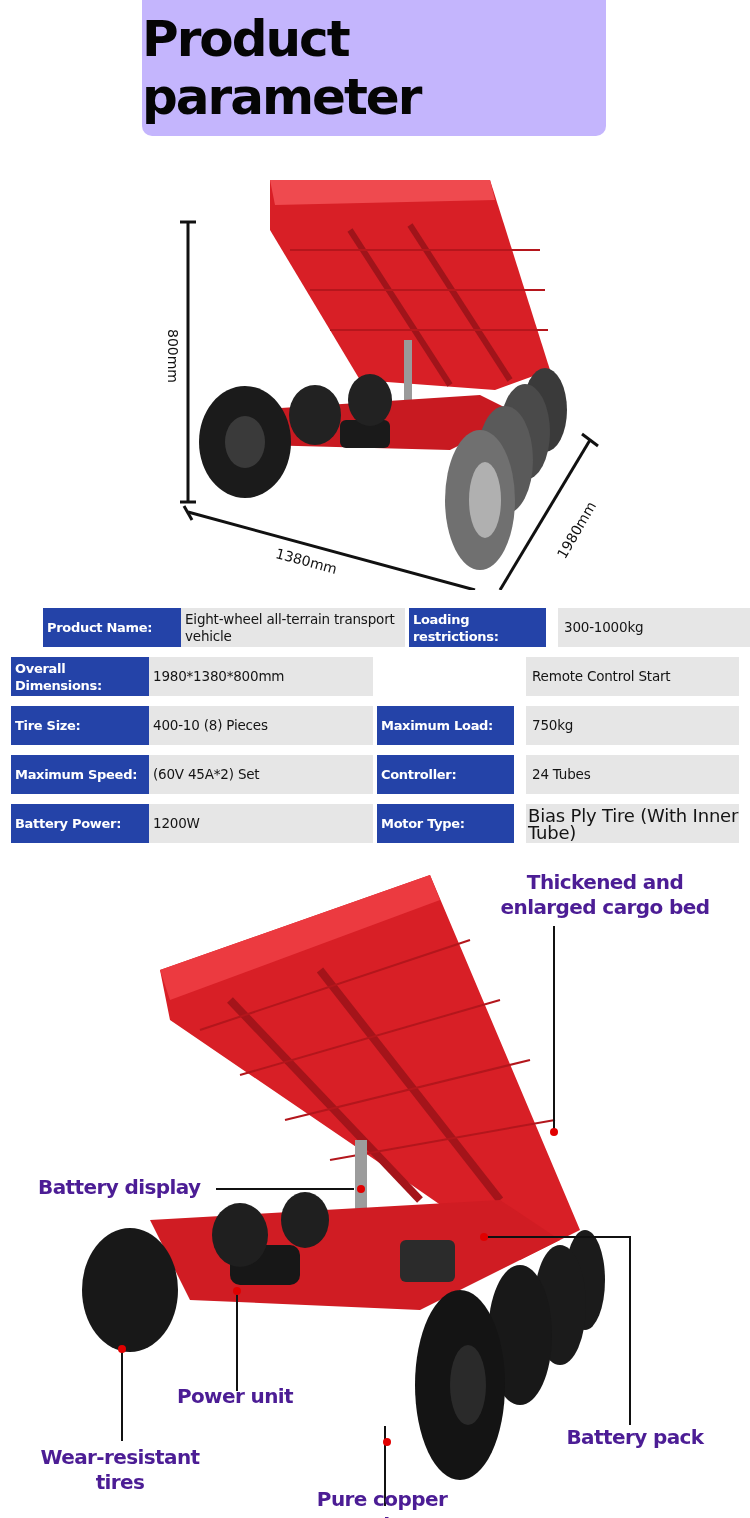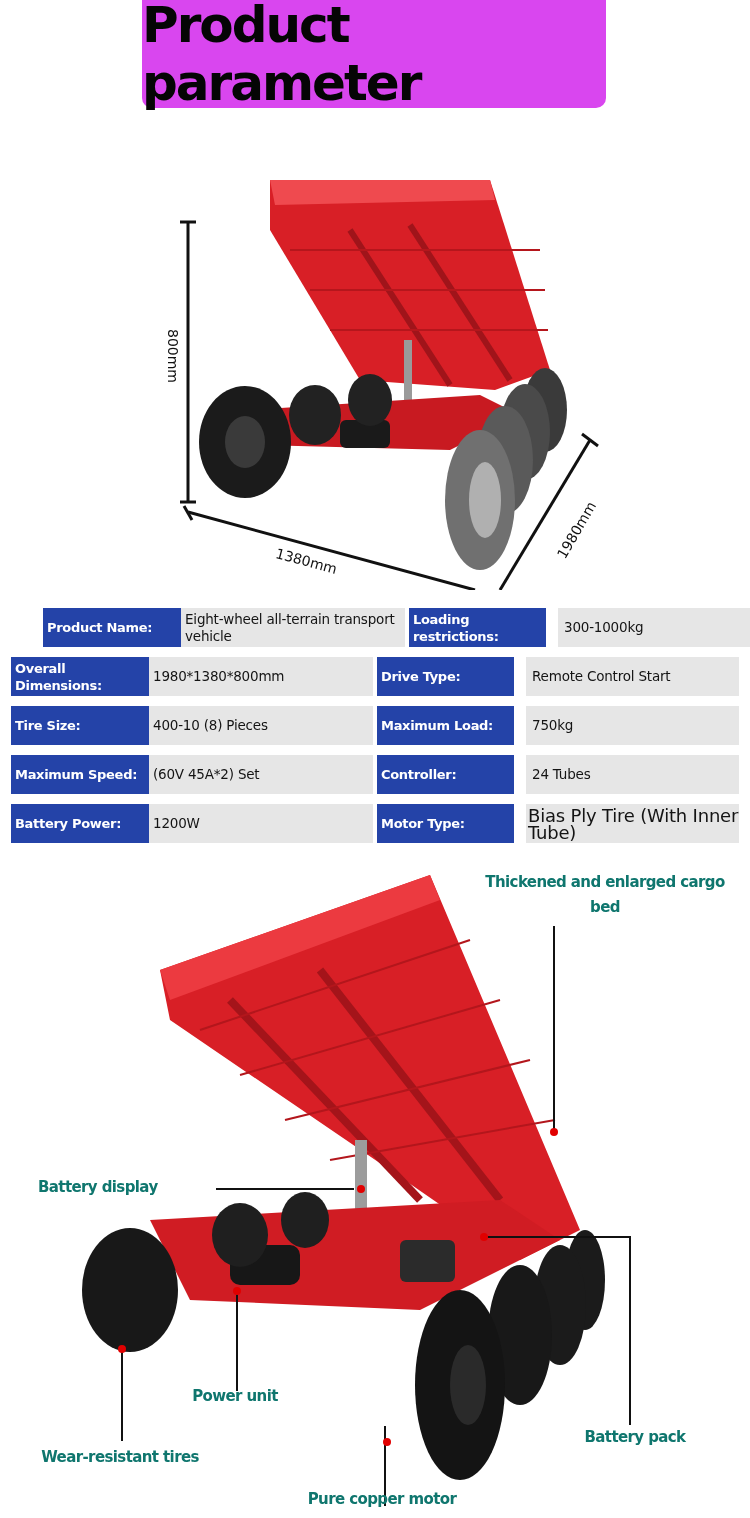--- a/index.html
+++ b/index.html
@@ -1,21 +1,21 @@
 <!DOCTYPE html>
 <html><head>
 <meta charset="utf-8">
 <style>
   * { box-sizing: border-box; margin: 0; padding: 0; }
   html, body { width: 750px; height: 1518px; background: #ffffff; overflow: hidden; }
   body { position: relative; font-family: "DejaVu Sans", "Liberation Sans", sans-serif; color: #111; }
 
   .title-box {
-    position: absolute; left: 142px; top: 0; width: 464px; height: 108px;
-    background: #d946ef; border-radius: 0 0 10px 10px;
+    position: absolute; left: 142px; top: 0; width: 464px; height: 136px;
+    background: #c4b5fd; border-radius: 0 0 10px 10px;
     display: flex; align-items: center; justify-content: flex-end;
   }
   .title-box h1 {
     font-family: "DejaVu Sans", sans-serif; font-weight: bold; font-size: 50px;
     letter-spacing: -2px; color: #050505;
   }
 
   .hero { position: absolute; left: 150px; top: 170px; width: 460px; height: 420px; }
   .dim-label { position: absolute; font-size: 14px; color: #111; font-family: "DejaVu Sans", sans-serif; }
 
@@ -28,21 +28,21 @@
   }
   .val {
     background: #e6e6e6; color: #141414; font-size: 13.5px; line-height: 17px;
     padding-left: 4px; letter-spacing: -0.2px;
   }
   .c1 { left: 0; width: 138px; }
   .c2 { left: 138px; width: 224px; }
   .c3 { left: 366px; width: 137px; }
   .c4 { left: 515px; width: 213px; }
   .callout {
-    position: absolute; font-weight: bold; font-size: 15px; color: #0f766e;
+    position: absolute; font-weight: bold; font-size: 20px; color: #4c1d95;
     letter-spacing: -0.6px; text-align: center; line-height: 25px;
   }
 </style>
 </head>
 <body>
 
 <div class="title-box">
   <h1>Product parameter</h1>
 </div>
 
@@ -90,21 +90,20 @@
 <div class="spec-grid">
   <div class="spec-row" style="top:0px;margin-left:32px;">
     <div class="cell lbl c1">Product Name:</div>
     <div class="cell val c2">Eight-wheel all-terrain transport vehicle</div>
     <div class="cell lbl c3">Loading restrictions:</div>
     <div class="cell val c4" style="padding-left:6px;">300-1000kg</div>
   </div>
   <div class="spec-row" style="top:49px;padding-left:19px;">
     <div class="cell lbl c1">Overall Dimensions:</div>
     <div class="cell val c2">1980*1380*800mm</div>
-    <div class="cell lbl c3">Drive Type:</div>
     <div class="cell val c4" style="padding-left:6px;">Remote Control Start</div>
   </div>
   <div class="spec-row" style="top:98px;">
     <div class="cell lbl c1">Tire Size:</div>
     <div class="cell val c2">400-10 (8) Pieces</div>
     <div class="cell lbl c3">Maximum Load:</div>
     <div class="cell val c4" style="padding-left:6px;">750kg</div>
   </div>
   <div class="spec-row" style="top:147px;">
     <div class="cell lbl c1">Maximum Speed:</div>

